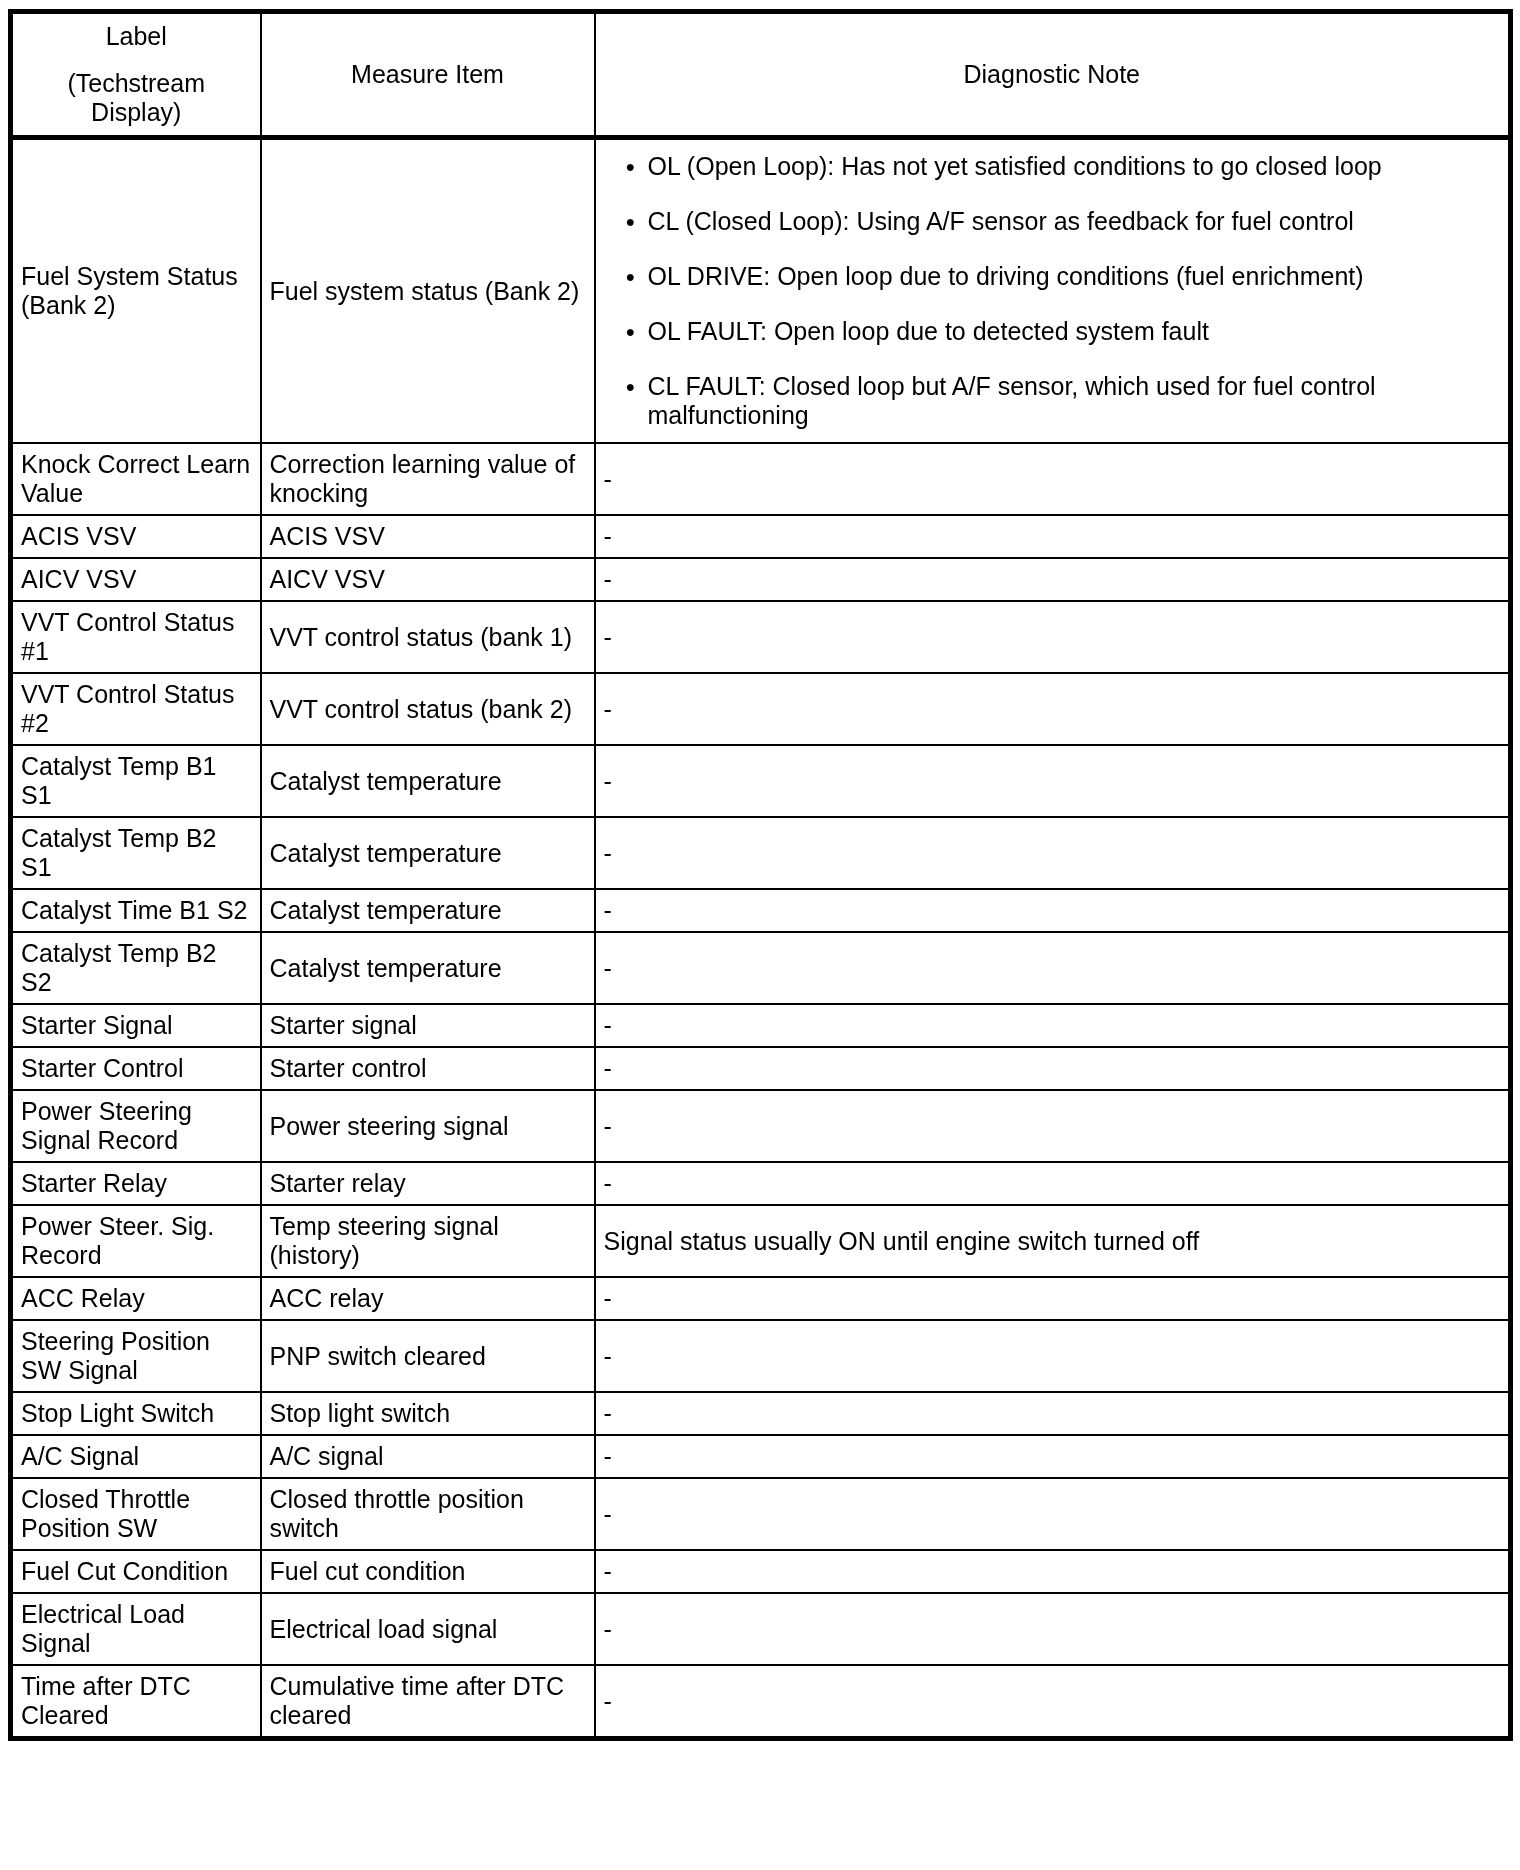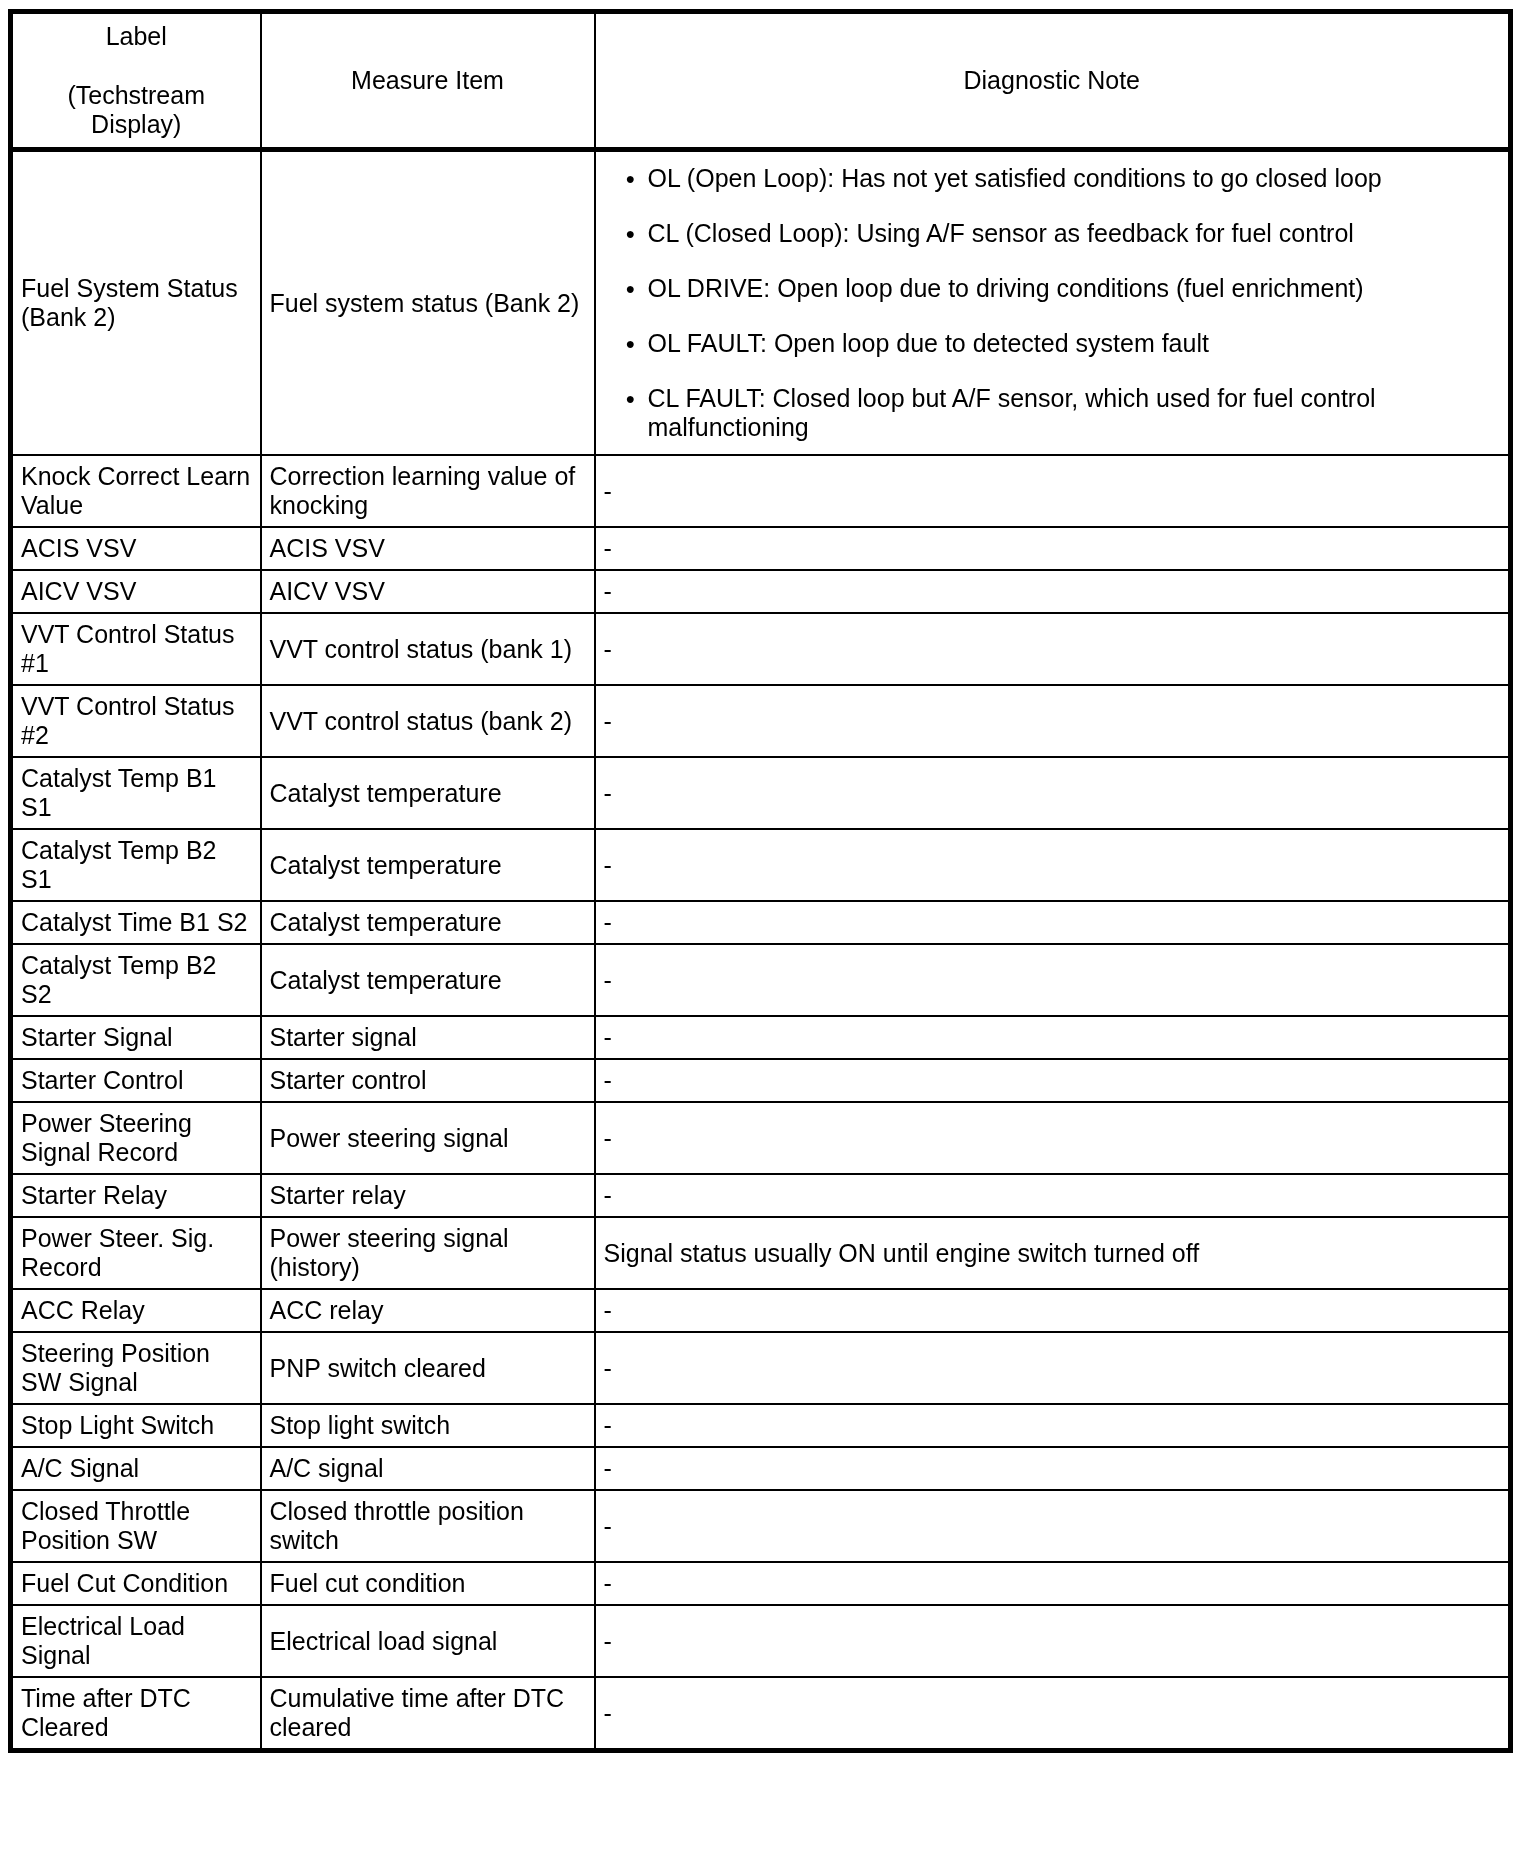--- a/index.html
+++ b/index.html
@@ -39,21 +39,21 @@
     border-bottom: 5px solid #000000;
     font-weight: normal;
     text-align: center;
     padding: 8px 8px;
   }
   col.c1 { width: 250px; }
   col.c2 { width: 334px; }
   col.c3 { width: 916px; }
 
   th .head-sub {
-    margin-top: 30px;
+    margin-top: 18px;
   }
 
   td.label-cell, td.measure-cell {
     text-align: left;
   }
   td.note-cell {
     text-align: left;
   }
 
   
@@ -189,21 +189,21 @@
         <td class="measure-cell">Power steering signal</td>
         <td class="note-cell">-</td>
       </tr>
       <tr>
         <td class="label-cell">Starter Relay</td>
         <td class="measure-cell">Starter relay</td>
         <td class="note-cell">-</td>
       </tr>
       <tr>
         <td class="label-cell">Power Steer. Sig. Record</td>
-        <td class="measure-cell">Power steering signal (history)</td>
+        <td class="measure-cell">Temp steering signal (history)</td>
         <td class="note-cell">Signal status usually ON until engine switch turned off</td>
       </tr>
       <tr>
         <td class="label-cell">ACC Relay</td>
         <td class="measure-cell">ACC relay</td>
         <td class="note-cell">-</td>
       </tr>
       <tr>
         <td class="label-cell">Steering Position SW Signal</td>
         <td class="measure-cell">PNP switch cleared</td>

